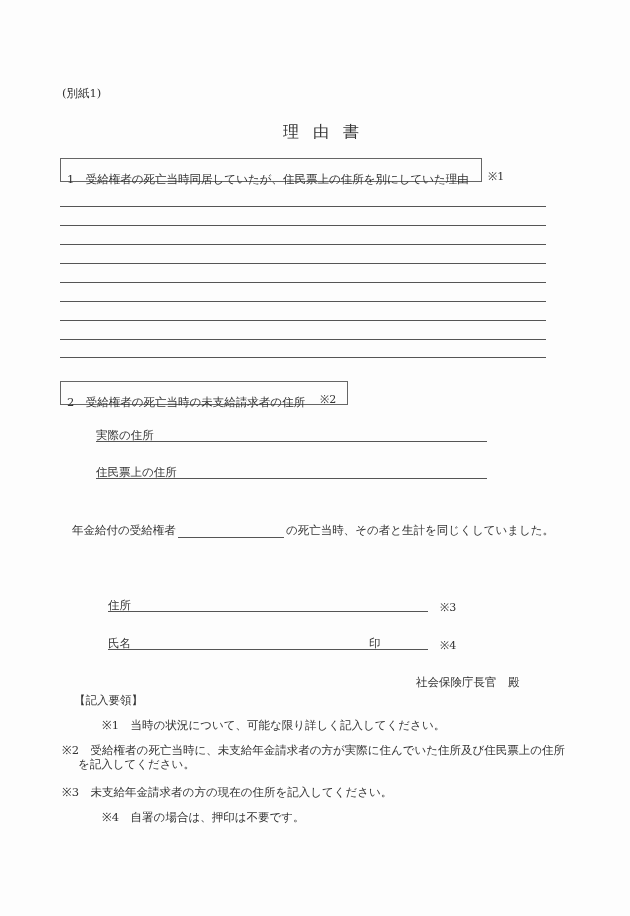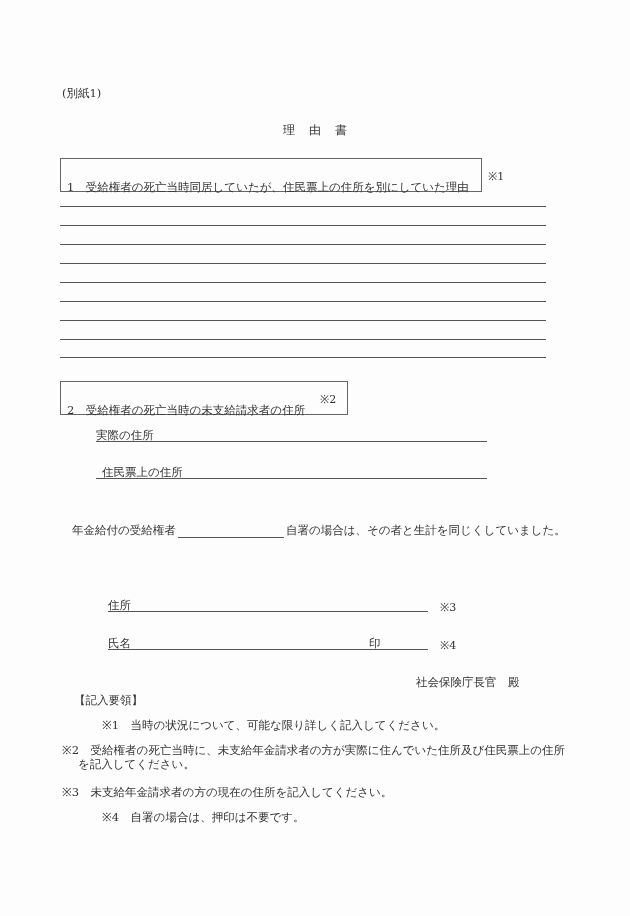--- a/index.html
+++ b/index.html
@@ -4,32 +4,32 @@
   <style>
     html, body { margin: 0; padding: 0; }
     body {
       width: 630px; height: 916px; background: #fdfdfd; position: relative;
       font-family: "DejaVu Serif", "Liberation Serif", serif;
       color: #333; font-size: 11.5px; overflow: hidden;
     }
     .abs { position: absolute; white-space: nowrap; }
     .box {
       position: absolute; border: 1px solid #666; background: #fdfdfd;
-      padding: 16px 6px; height: 24px; line-height: 24px; box-sizing: border-box;
+      padding: 8px 6px; height: 24px; line-height: 24px; box-sizing: border-box;
     }
     .rule { position: absolute; height: 0; border-top: 1.3px solid #555; }
     .mark { font-size: 11px; }
     .title span { display: inline-block; margin: 0 7px; }
   </style>
 </head>
 <body>
 
 <div class="abs" style="left:62px; top:86px;">(別紙1)</div>
 
-<div class="abs title" style="left:276px; top:122px; font-size:12px;">
+<div class="abs title" style="left:276px; top:122px; font-size:16px;">
   <span>理</span><span>由</span><span>書</span>
 </div>
 
 <div class="box" style="left:60px; top:158px; width:422px;">
   <span>1　受給権者の死亡当時同居していたが、住民票上の住所を別にしていた理由</span>
 </div>
 <div class="abs mark" style="left:488px; top:168px;">※1</div>
 
 <div>
   <div class="rule" style="left:60px; top:206px; width:486px;"></div>
@@ -44,26 +44,26 @@
 </div>
 
 <div class="box" style="left:60px; top:381px; width:288px;">
   <span>2　受給権者の死亡当時の未支給請求者の住所</span>
 </div>
 <div class="abs mark" style="left:320px; top:391px;">※2</div>
 
 <div class="abs" style="left:96px; top:428px;">実際の住所</div>
 <div class="rule" style="left:96px; top:441px; width:391px;"></div>
 
-<div class="abs" style="left:96px; top:465px;margin-left:6px;">住民票上の住所</div>
+<div class="abs" style="left:96px; top:465px;">住民票上の住所</div>
 <div class="rule" style="left:96px; top:478px; width:391px;"></div>
 
 <div class="abs" style="left:72px; top:523px;">年金給付の受給権者</div>
 <div class="rule" style="left:178px; top:537px; width:106px;"></div>
-<div class="abs" style="left:286px; top:523px;">自署の場合は、その者と生計を同じくしていました。</div>
+<div class="abs" style="left:286px; top:523px;">の死亡当時、その者と生計を同じくしていました。</div>
 
 <div class="abs" style="left:108px; top:598px;text-align:center;">住所</div>
 <div class="rule" style="left:108px; top:611px; width:320px;"></div>
 <div class="abs mark" style="left:440px; top:599px;">※3</div>
 
 <div class="abs" style="left:108px; top:636px;">氏名</div>
 <div class="rule" style="left:108px; top:649px; width:320px;"></div>
 <div class="abs" style="left:369px; top:636px;">印</div>
 <div class="abs mark" style="left:440px; top:637px;">※4</div>
 

